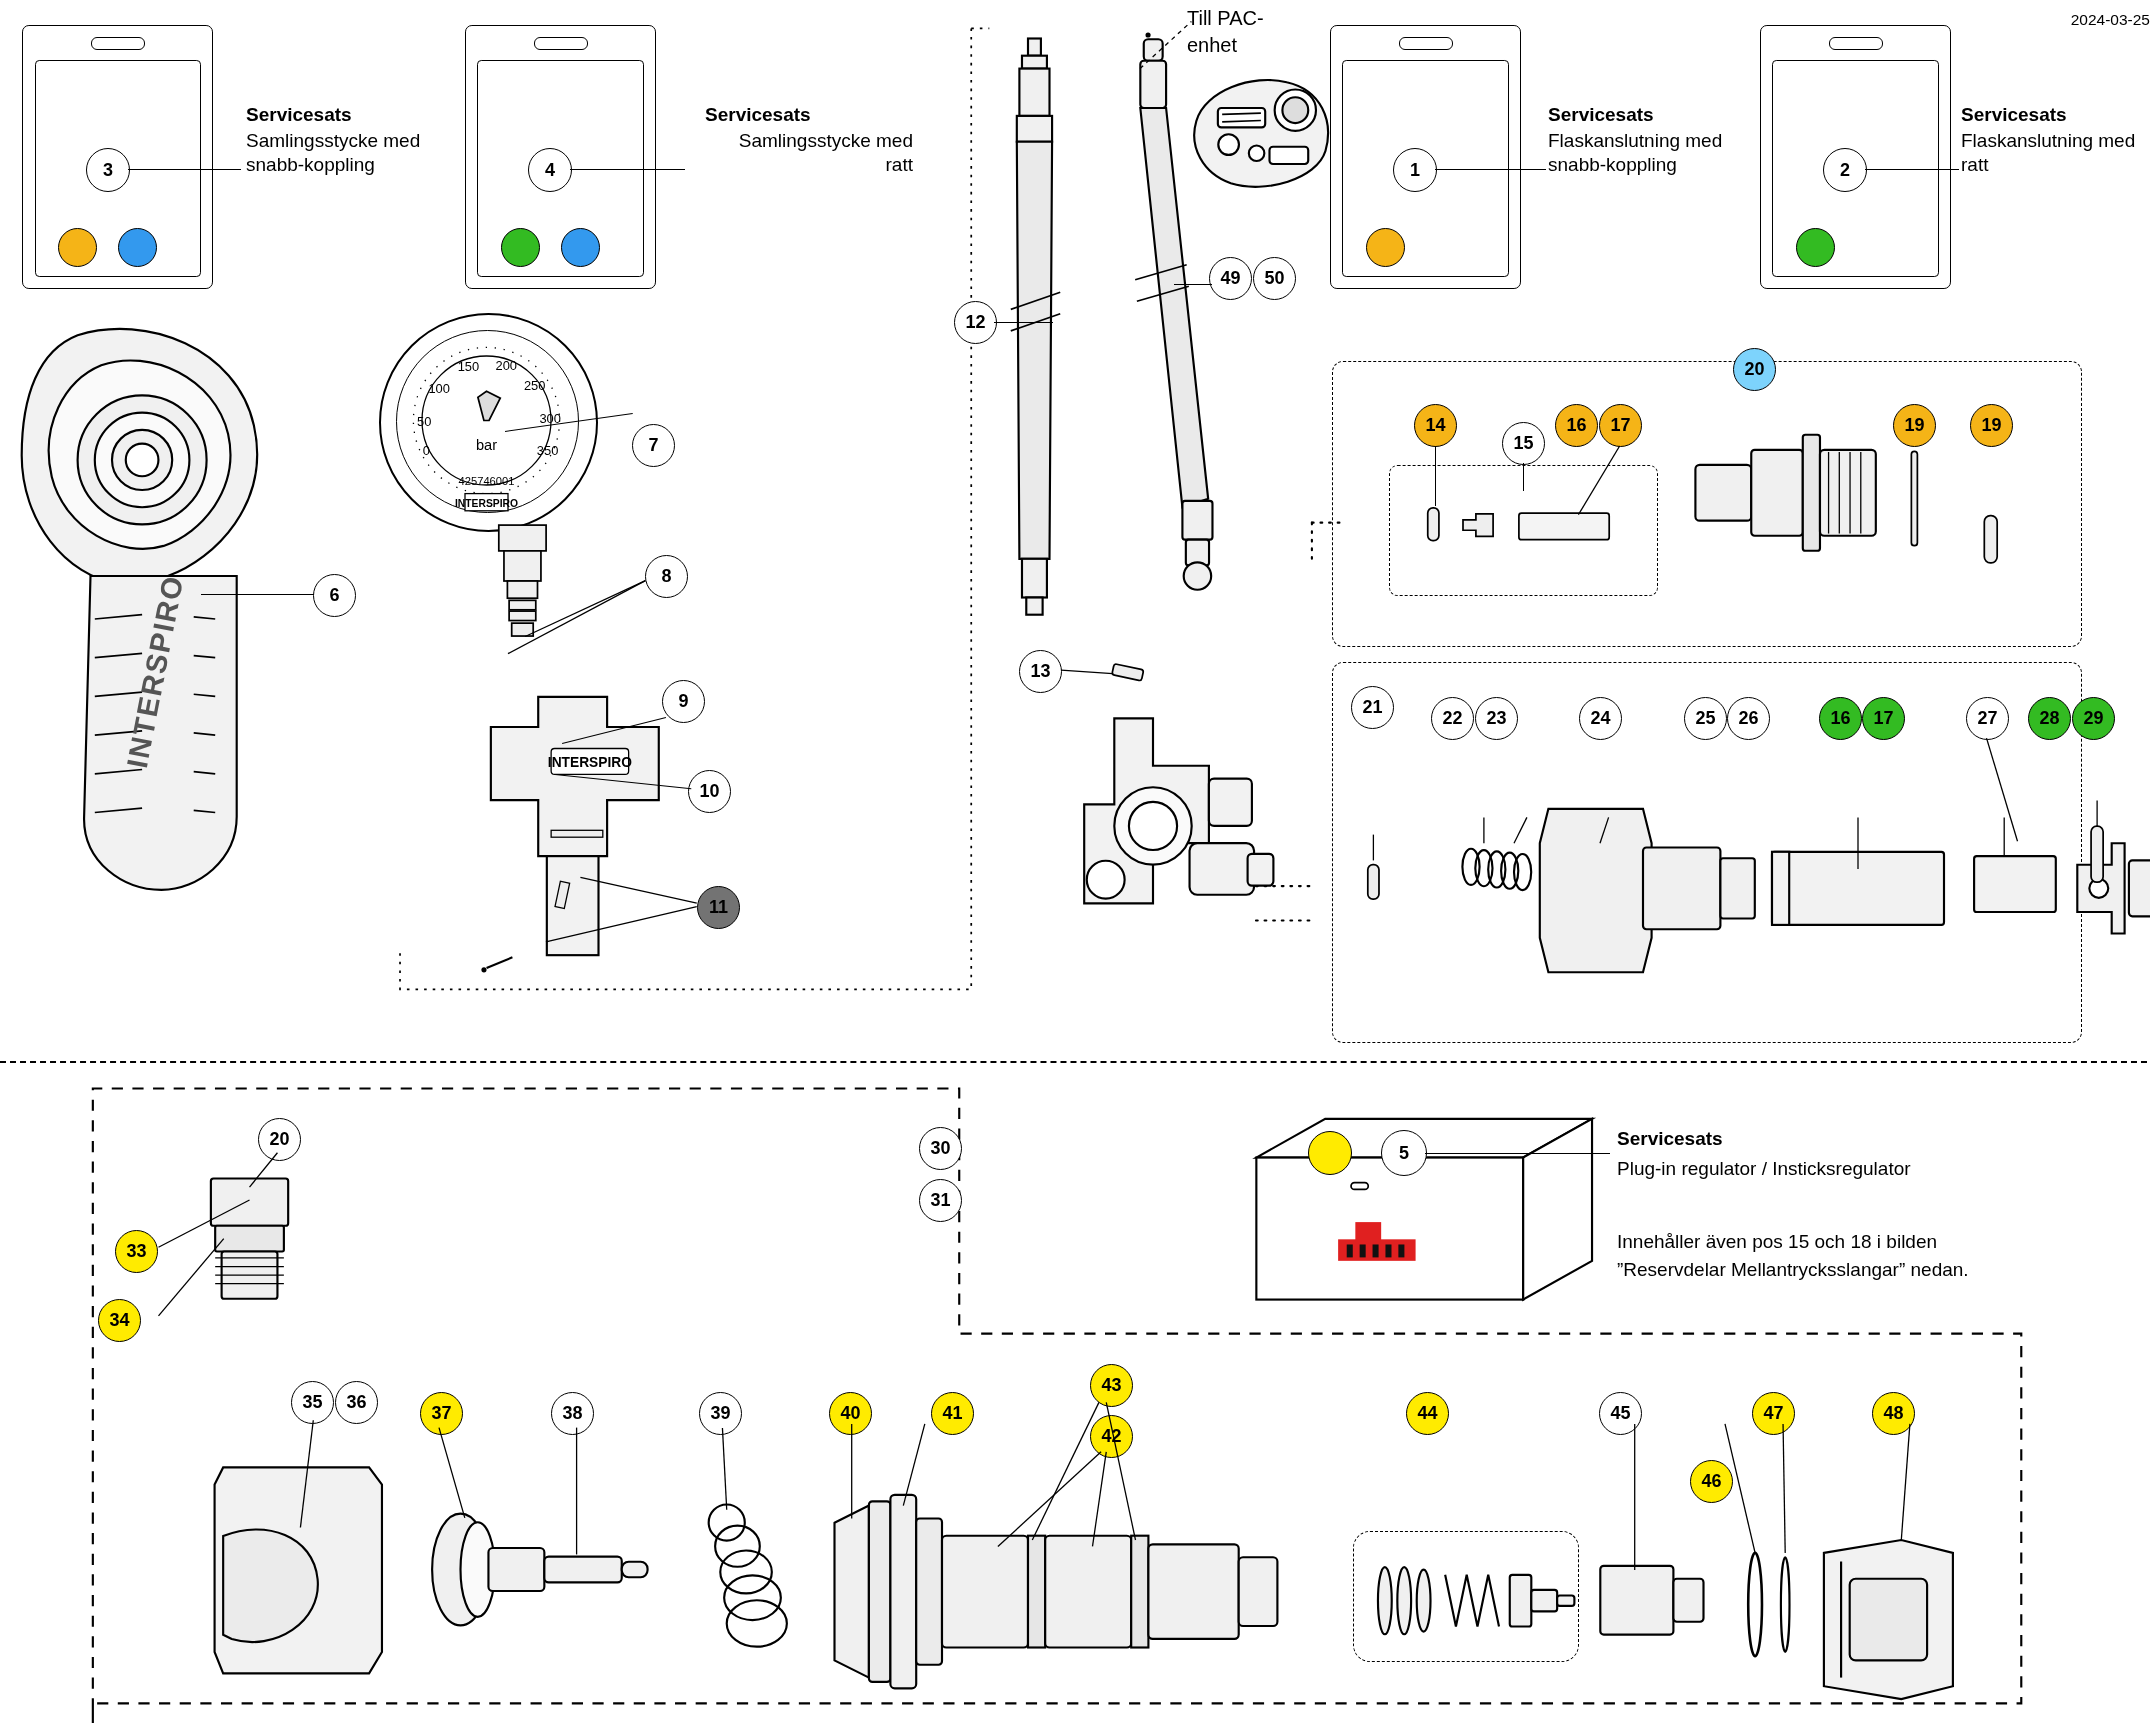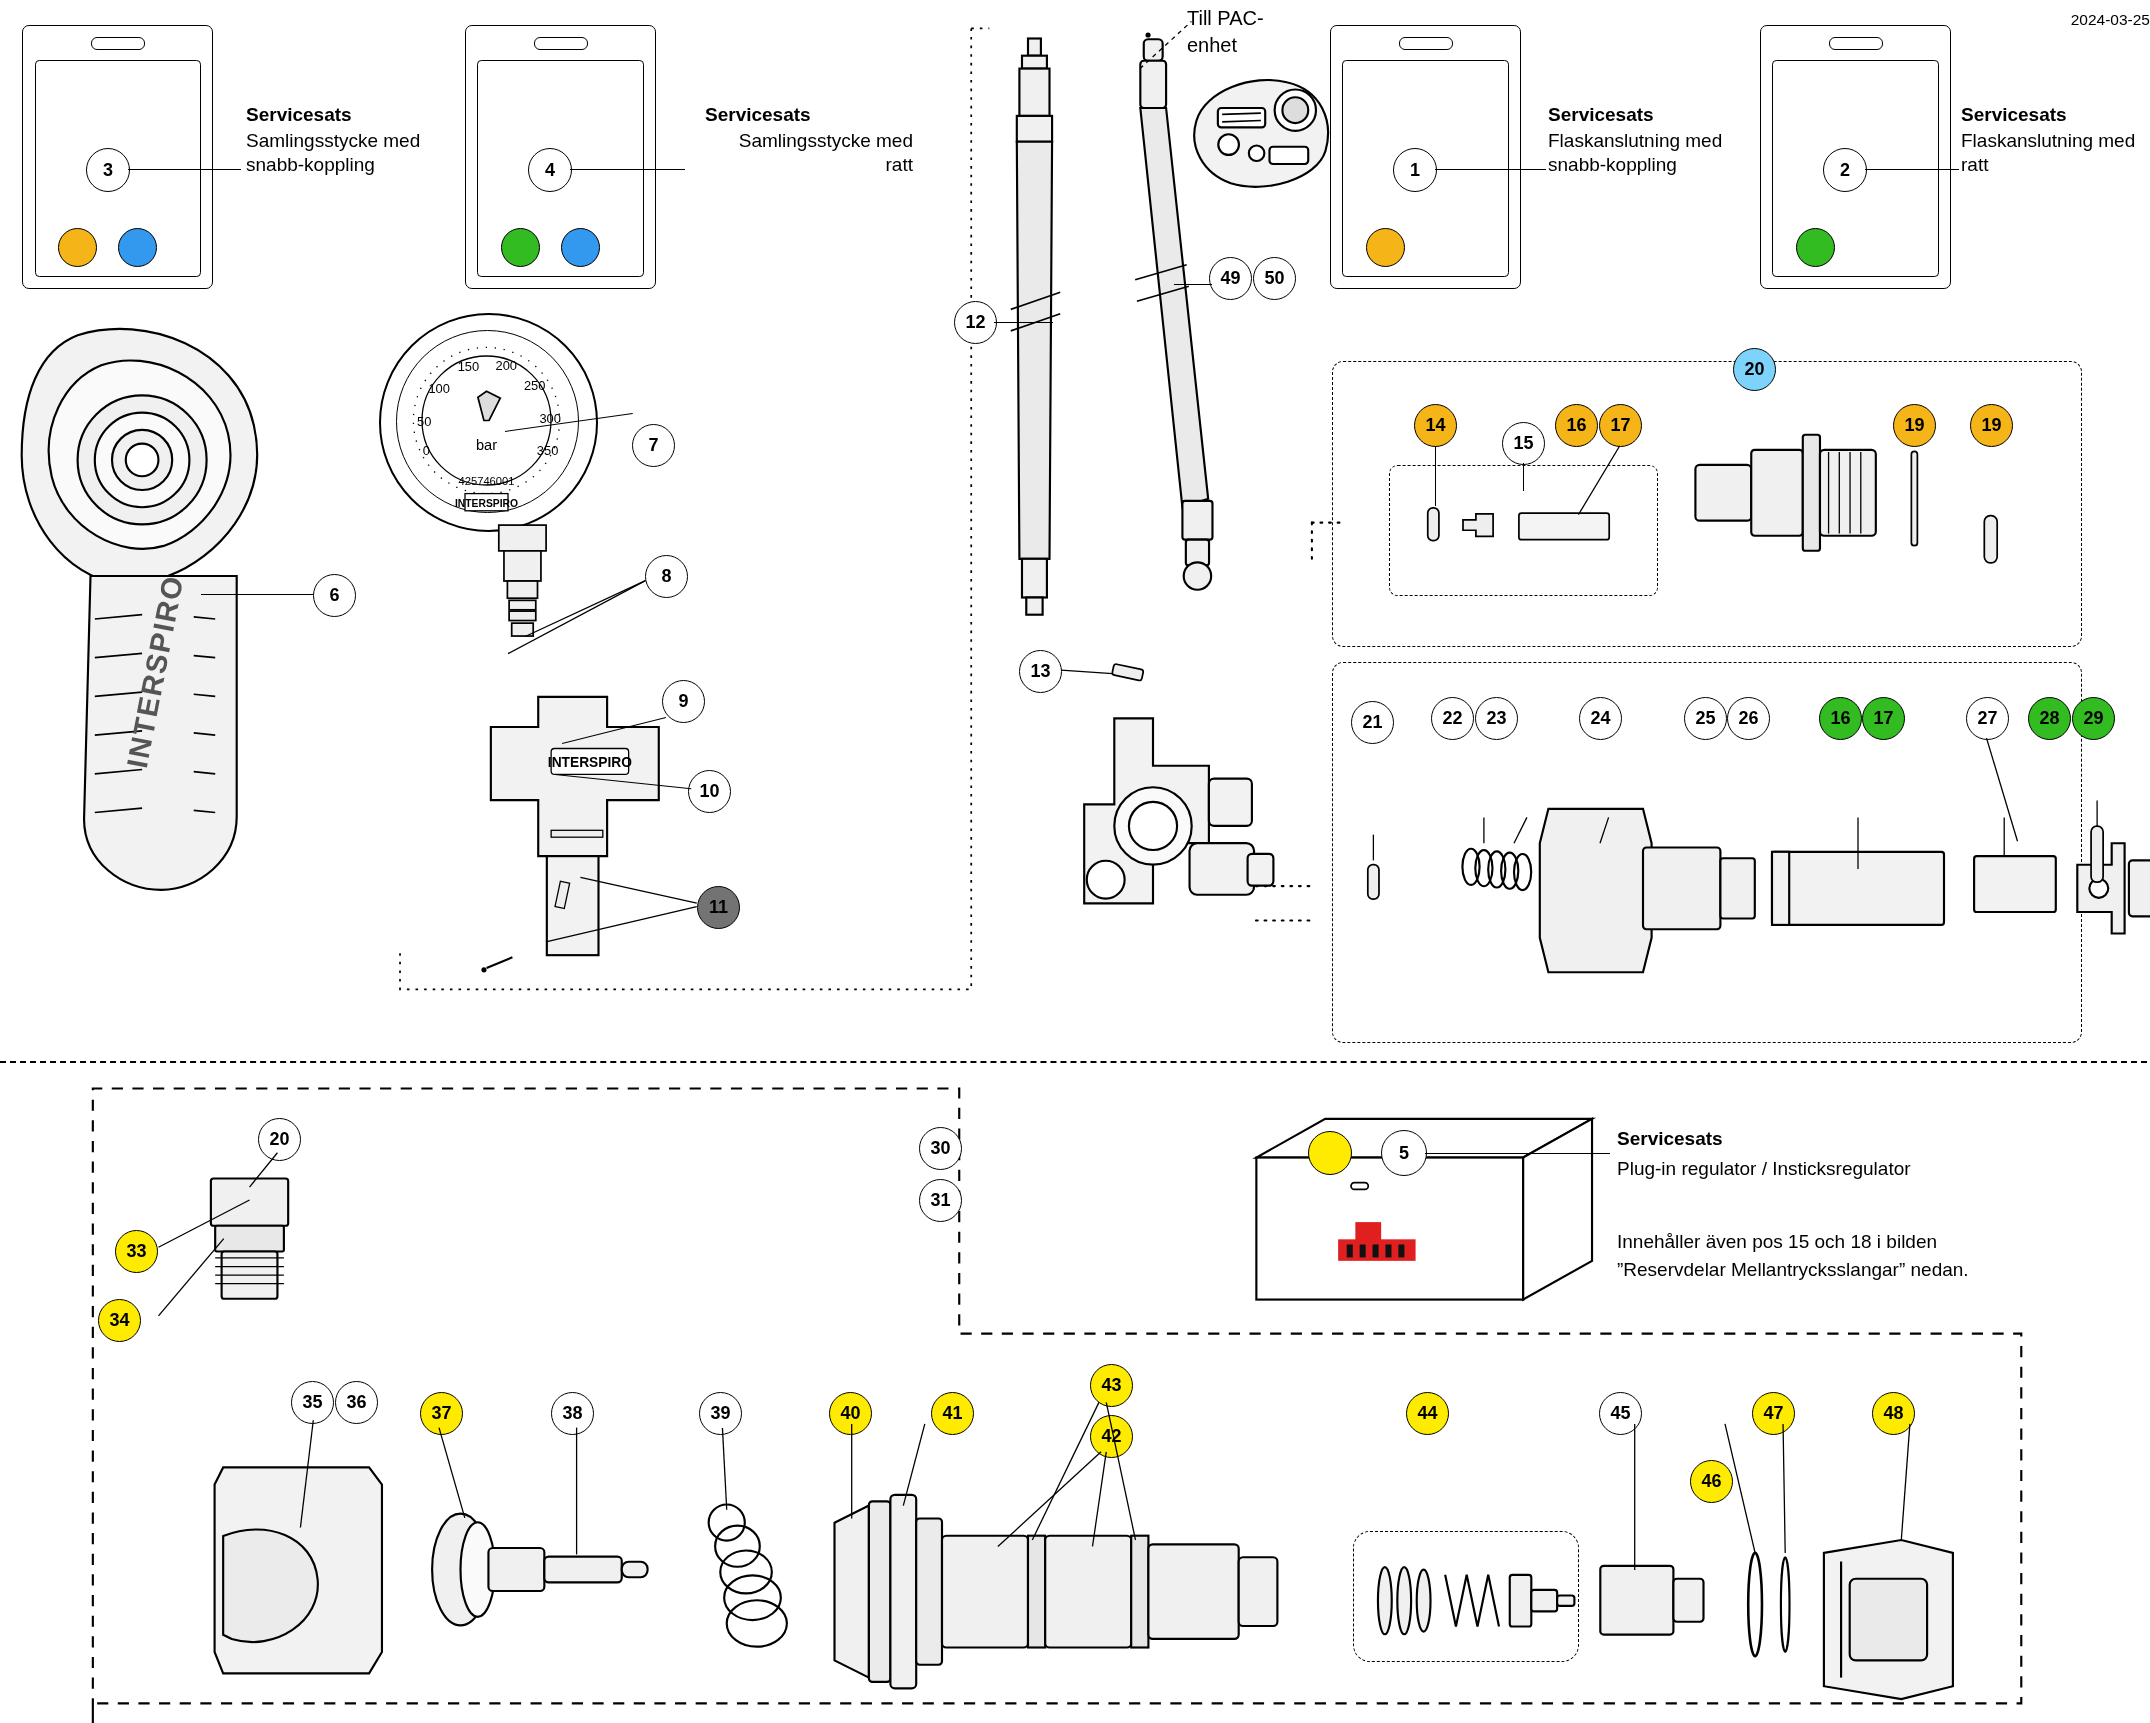--- a/index.html
+++ b/index.html
@@ -344,21 +344,21 @@
   </div>
 <svg class="abs" style="left:1893px;top:447px;width:138px;height:133px;" viewBox="0 0 320 310" width="138" height="133">
   <g stroke="#000" stroke-width="4" fill="#eee">
     <rect x="42" y="10" width="14" height="220" rx="7"></rect>
     <rect x="212" y="160" width="30" height="110" rx="14"></rect>
   </g>
 </svg>
 
 <div class="dframe2" style="left:1332px;top:662px;width:748px;height:379px;"></div>
 
-<div class="bub" style="left:1351px;top:701px;width:41px;height:41px;text-align:right;">
+<div class="bub" style="left:1351px;top:686px;width:41px;height:41px;text-align:right;">
     <span>21</span>
   </div>
 <div class="bub" style="left:1431px;top:697px;width:41px;height:41px;">
     <span>22</span>
   </div>
 <div class="bub" style="left:1475px;top:697px;width:41px;height:41px;">
     <span>23</span>
   </div>
 <div class="bub" style="left:1579px;top:697px;width:41px;height:41px;">
     <span>24</span>

